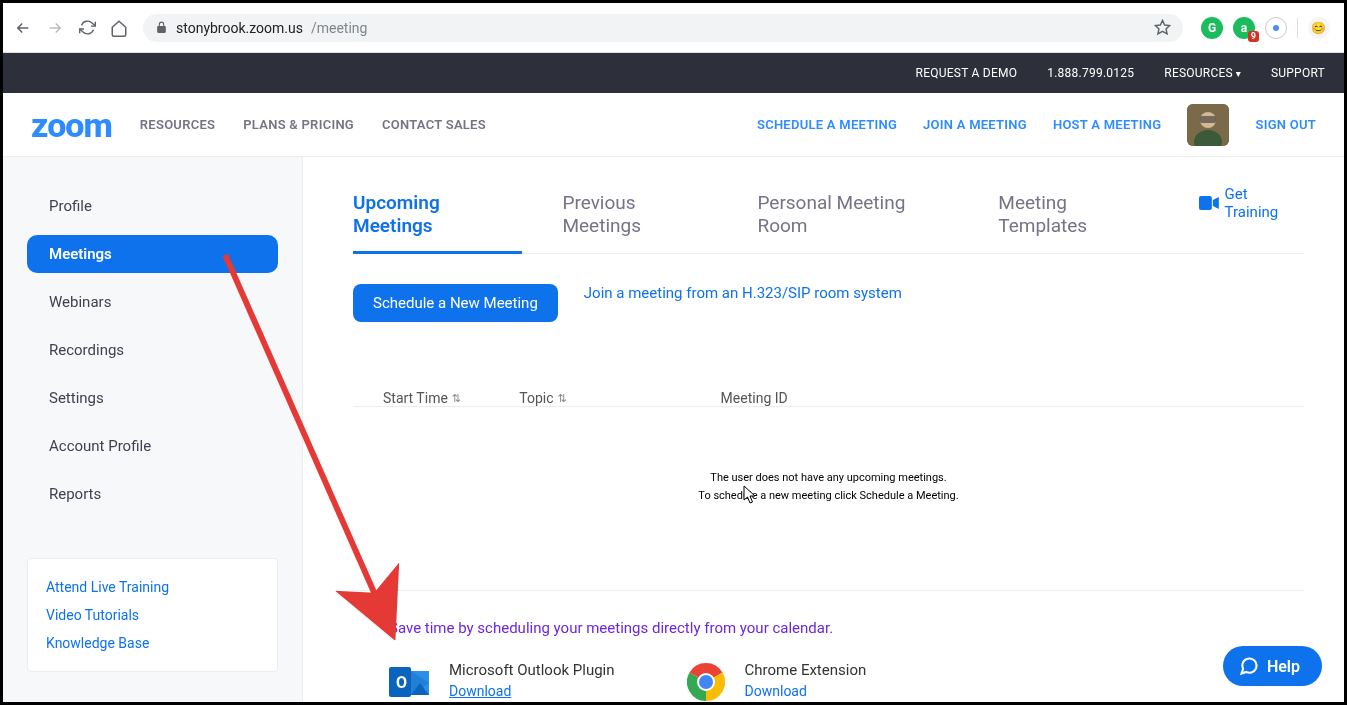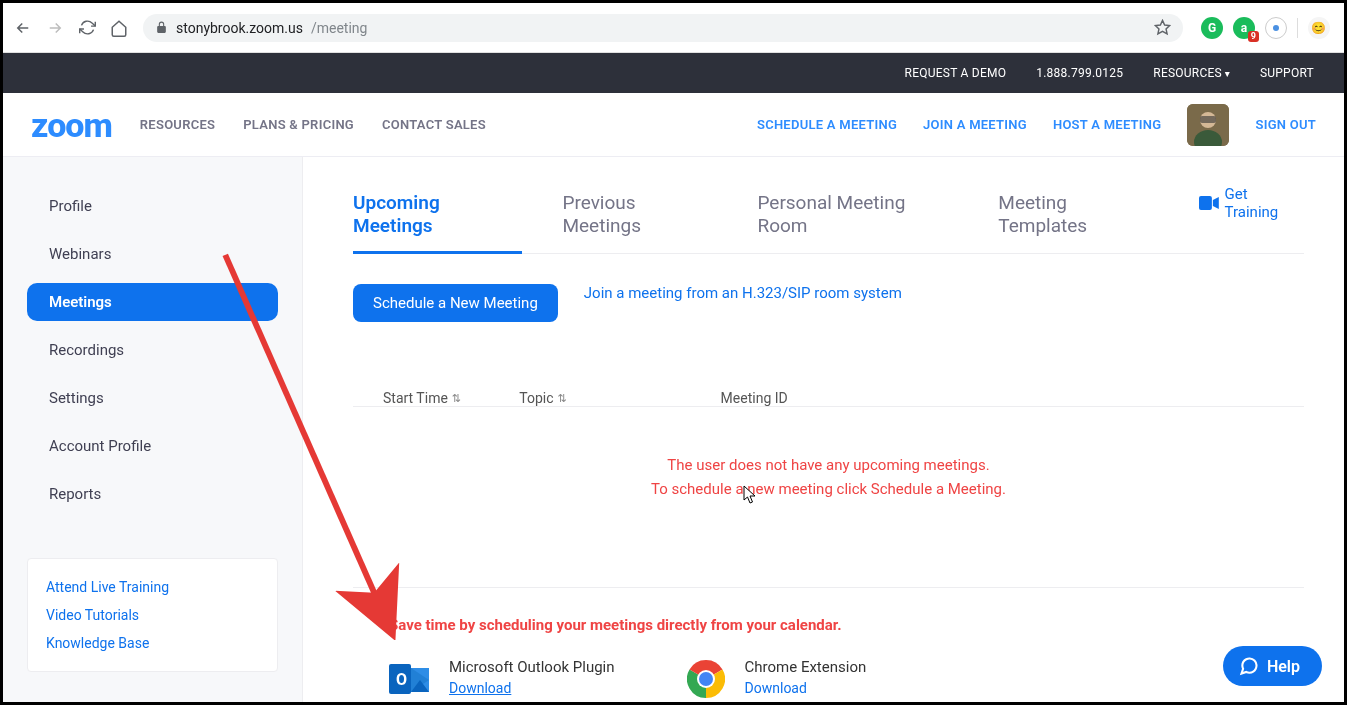--- a/index.html
+++ b/index.html
@@ -12,21 +12,21 @@
 .chrome-btn.disabled { color:#bdbdbd; }
 .url-bar { flex:1; height:28px; background:#f1f3f4; border-radius:14px; display:flex; align-items:center; padding:0 12px; gap:8px; color:#202124; font-size:14px; margin:0 6px; }
 .url-host { color:#202124; }
 .url-path { color:#80868b; }
 .url-right { margin-left:auto; display:flex; align-items:center; gap:8px; }
 .ext-icons { display:flex; align-items:center; gap:10px; padding:0 8px; }
 .ext-ico { width:22px; height:22px; border-radius:50%; display:flex; align-items:center; justify-content:center; font-size:12px; font-weight:bold; position:relative; }
 .badge { position:absolute; bottom:-3px; right:-4px; background:#d93025; color:#fff; font-size:9px; padding:0 3px; border-radius:3px; line-height:11px; }
 
 
-.darkbar { height: 40px; background: #2d303a; display:flex; align-items:center; justify-content:flex-end; padding:0 30px; gap:30px; color:#fff; font-size:12px; letter-spacing:.02em; }
+.darkbar { height: 40px; background: #2d303a; display:flex; align-items:center; justify-content:flex-end; padding:0 19px; gap:30px; color:#fff; font-size:12px; letter-spacing:.02em; }
 .darkbar a { color:#fff; text-decoration:none; cursor:pointer; }
 .darkbar .caret::after { content:" ▾"; font-size:10px; }
 
 
 .mainhdr { height: 64px; background:#fff; border-bottom:1px solid #ededf3; display:flex; align-items:center; padding:0 28px; gap:28px; }
 .logo { color:#2d8cff; font-weight:800; font-size:34px; letter-spacing:-1px; cursor:pointer; }
 .nav-left { display:flex; gap:28px; font-size:13px; color:#747487; font-weight:600; letter-spacing:.02em; }
 .nav-left span { cursor:pointer; }
 .nav-right { margin-left:auto; display:flex; align-items:center; gap:26px; font-size:13px; font-weight:600; color:#2d8cff; letter-spacing:.02em; }
 .nav-right a { color:#2d8cff; text-decoration:none; cursor:pointer; }
@@ -50,24 +50,24 @@
 .actions { display:flex; gap:26px; margin-top:30px; }
 .btn-primary { background:#0e72ed; color:#fff; border:none; padding:10px 20px; border-radius:8px; font-size:15px; cursor:pointer; }
 .link-blue { color:#0e72ed; font-size:15px; text-decoration:none; cursor:pointer; }
 
 .table-head { display:flex; border-bottom:1px solid #ededf0; margin-top:60px; font-size:14px; color:#555; padding:8px 0 0 30px; }
 .th-start { width:230px; display:flex; align-items:center; gap:4px; }
 .th-topic { width:340px; display:flex; align-items:center; gap:4px; }
 .th-mid { width:985px; }
 .sort::after { content:" ⇅"; font-size:11px; color:#888; }
 
-.empty { text-align:center; margin-top:46px; font-size:15px; color:#ef4444; line-height:1.6; }
+.empty { text-align:center; margin-top:62px; font-size:11px; color:#000000; line-height:1.6; }
 
 .calendar-sec { margin-top:86px; border-top:1px solid #ededf0; padding-top:28px; }
-.calendar-title { font-size:15px; font-weight:700; color:#ef4444; margin-bottom:24px; margin-left:36px; }
+.calendar-title { font-size:15px; font-weight:400; color:#6d28d9; margin-bottom:24px; margin-left:36px; }
 .plugins { display:flex; gap:70px; margin-left:36px; }
 .plugin { display:flex; gap:18px; align-items:flex-start; }
 .plugin-ico { width:42px; height:42px; display:flex; align-items:center; justify-content:center; }
 .plugin-name { font-size:15px; color:#333; }
 .plugin-dl { color:#0e72ed; font-size:14px; text-decoration:underline; cursor:pointer; display:inline-block; margin-top:4px; }
 
 
 .arrow { position:absolute; top:93px; left:210px; width:200px; height:390px; pointer-events:none; z-index:50; }
 
 .help-fab { position:absolute; right:22px; bottom:16px; background:#0e72ed; color:#fff; padding:10px 22px 10px 16px; border-radius:24px; display:flex; align-items:center; gap:8px; font-size:16px; font-weight:600; cursor:pointer; }
@@ -151,22 +151,22 @@
           </svg>
       </div>
       <span class="signout">SIGN OUT</span>
     </div>
   </div>
 
   <div class="body">
 
     <div class="sidebar">
       <div class="side-item">Profile</div>
+      <div class="side-item active">Meetings</div>
       <div class="side-item">Webinars</div>
-      <div class="side-item active">Meetings</div>
       <div class="side-item">Recordings</div>
       <div class="side-item">Settings</div>
       <div class="side-item">Account Profile</div>
       <div class="side-item">Reports</div>
       <div class="side-box">
         <a>Attend Live Training</a>
         <a>Video Tutorials</a>
         <a>Knowledge Base</a>
       </div>
     </div>

